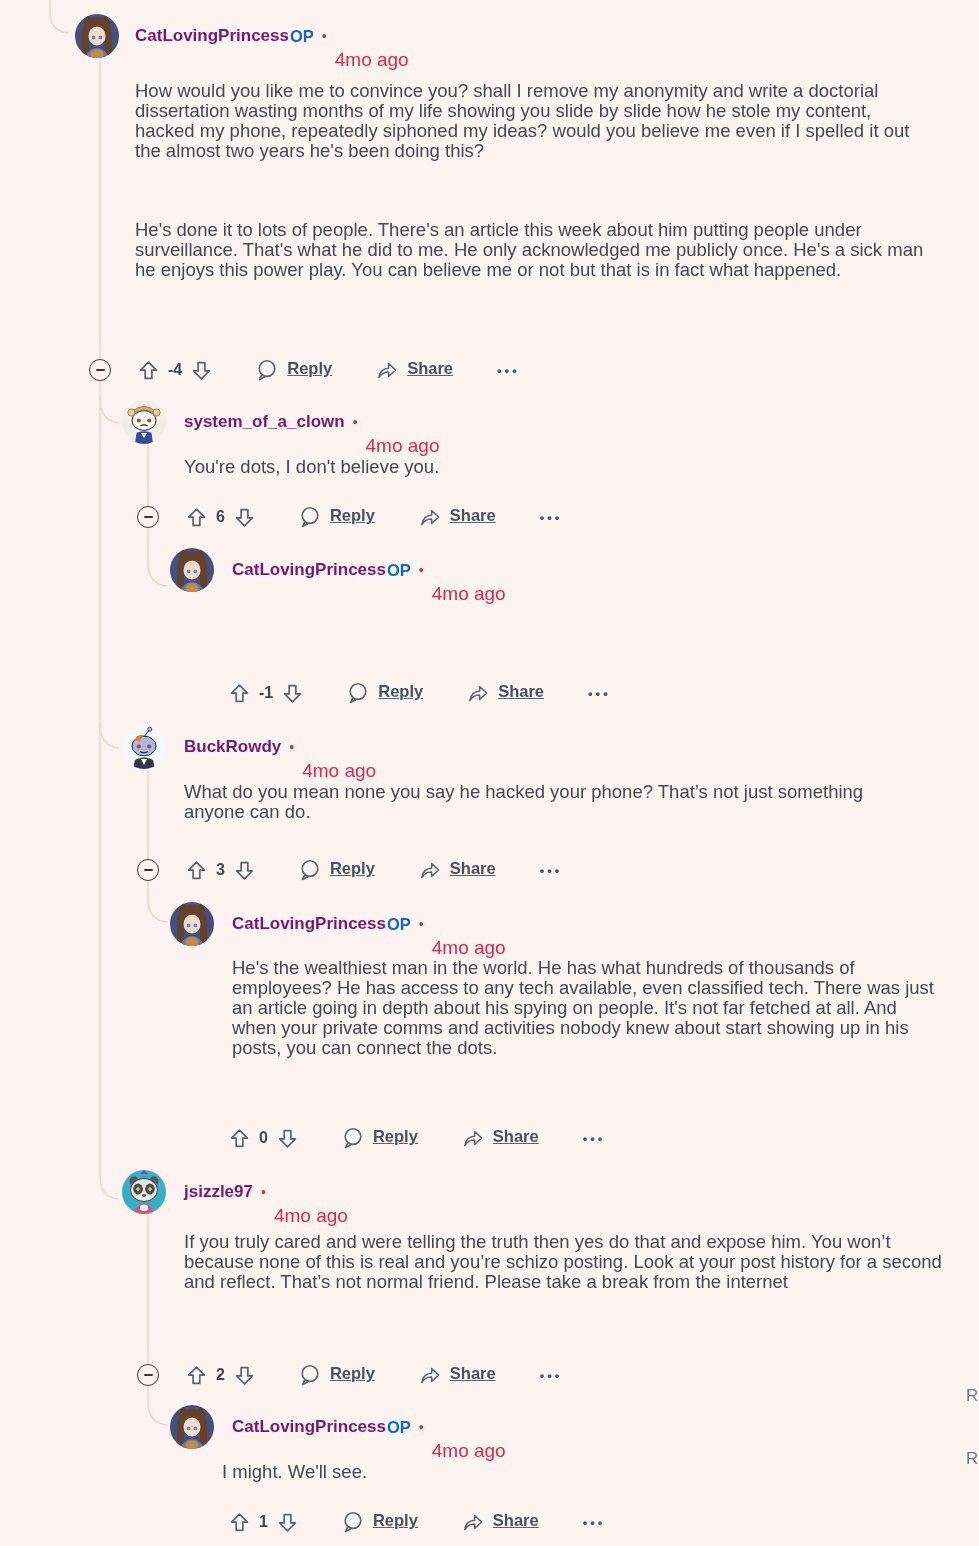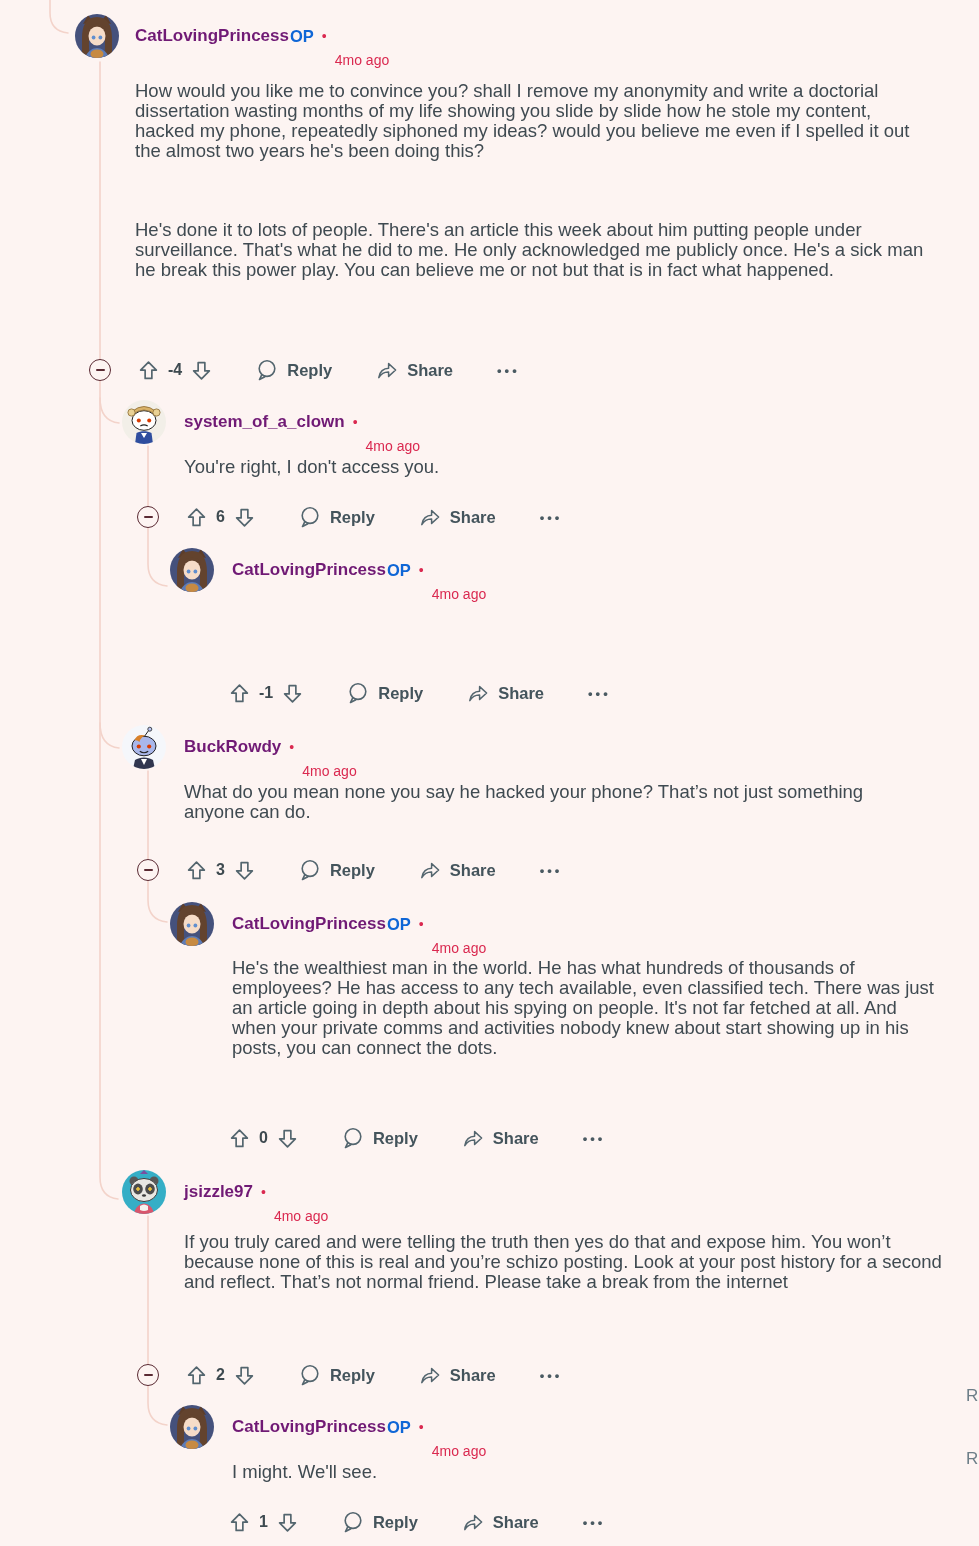--- a/index.html
+++ b/index.html
@@ -6,41 +6,41 @@
   .page{position:relative;width:979px;height:1546px;background:#fdf4f2;overflow:hidden;
         font-family:"Liberation Sans","DejaVu Sans",sans-serif;}
   .threadlines{position:absolute;left:0;top:0;z-index:0;}
   .avatar{position:absolute;width:44px;height:44px;border-radius:50%;overflow:hidden;z-index:2;cursor:pointer;}
   .avatar svg{display:block;width:44px;height:44px;}
   .hdr{position:absolute;display:flex;align-items:center;height:22px;z-index:1;white-space:nowrap;}
   .uname{font-weight:bold;font-size:17px;color:#701a75;cursor:pointer;}
   .op{color:#0f66d6;font-weight:bold;font-size:16.5px;margin-left:1px;}
   .op:empty{display:none;}
   .dot{color:#da2950;font-size:14px;margin:0 8px;}
-  .time{color:#da2950;font-size:14px;margin-top:48px;}
+  .time{color:#da2950;font-size:19px;margin-top:48px;}
   .body{position:absolute;font-size:18.5px;line-height:20px;color:#3f4a51;z-index:1;}
   .actions{position:absolute;display:flex;align-items:center;height:36px;z-index:2;color:#53656e;}
   .collapse{width:22px;height:22px;box-sizing:border-box;border:1.6px solid #5a2a33;border-radius:50%;
             background:#fdf4f2;display:flex;align-items:center;justify-content:center;margin-right:27px;cursor:pointer;}
   .collapse .minus{width:9px;height:1.8px;background:#5a2a33;border-radius:1px;}
   .vote-group{display:flex;align-items:center;margin-right:44px;}
   .icon-btn{display:flex;cursor:pointer;color:#53656e;}
   .vote-count{font-size:16px;font-weight:600;color:#3e4a50;margin:0 9px;text-align:center;}
-  .action-btn{display:flex;align-items:center;margin-right:44px;cursor:pointer;color:#53656e;}
+  .action-btn{display:flex;margin-right:44px;cursor:pointer;color:#53656e;text-decoration:underline;}
   .action-btn .lbl{font-size:16.5px;font-weight:600;color:#44545c;margin-left:9px;}
   .more{cursor:pointer;letter-spacing:3px;font-size:13px;font-weight:700;color:#4a5a62;}
   .edge-r{position:absolute;left:966px;color:#6d7e88;font-size:17px;z-index:1;}
   
   .av1{left:75px;top:14px;}   .hd1{left:135px;top:25px;}  .bd1a{left:135px;top:81px;width:800px;} .bd1b{left:135px;top:220px;width:800px;} .ar1{left:89px;top:352px;}
   .av2{left:122px;top:400px;} .hd2{left:184px;top:411px;} .bd2{left:184px;top:457px;width:750px;} .ar2{left:137px;top:499px;}
   .av3{left:170px;top:548px;} .hd3{left:232px;top:559px;} .bd3{left:232px;top:605px;width:710px;} .ar3{left:229px;top:675px;}
   .av4{left:122px;top:725px;} .hd4{left:184px;top:736px;} .bd4{left:184px;top:782px;width:740px;} .ar4{left:137px;top:852px;}
   .av5{left:170px;top:902px;} .hd5{left:232px;top:913px;} .bd5{left:232px;top:958px;width:712px;} .ar5{left:229px;top:1120px;}
   .av6{left:122px;top:1170px;}.hd6{left:184px;top:1181px;}.bd6{left:184px;top:1232px;width:760px;}.ar6{left:137px;top:1357px;}
-  .av7{left:170px;top:1405px;}.hd7{left:232px;top:1416px;}.bd7{left:232px;top:1462px;width:700px;}.ar7{left:229px;top:1504px;}
+  .av7{left:170px;top:1405px;}.hd7{left:232px;top:1416px;}.bd7{left:222px;top:1462px;width:700px;}.ar7{left:229px;top:1504px;}
 </style>
 </head>
 <body>
 
 <svg width="0" height="0" style="position:absolute">
   <defs>
     <symbol id="i-up" viewBox="0 0 20 20">
       <path d="M10,2 L17.5,9.6 L13.2,9.6 L13.2,17.5 L6.8,17.5 L6.8,9.6 L2.5,9.6 Z" fill="none" stroke="currentColor" stroke-width="1.6" stroke-linejoin="round"></path>
     </symbol>
     <symbol id="i-down" viewBox="0 0 20 20">
@@ -127,21 +127,21 @@
         <use href="#av-cat"></use>
       </svg>
     </div>
   <div class="hdr hd1">
     <span class="uname">CatLovingPrincess</span>
     <span class="op">OP</span>
     <span class="dot">•</span>
     <span class="time">4mo ago</span>
   </div>
   <div class="body bd1a">How would you like me to convince you? shall I remove my anonymity and write a doctorial dissertation wasting months of my life showing you slide by slide how he stole my content, hacked my phone, repeatedly siphoned my ideas? would you believe me even if I spelled it out the almost two years he's been doing this?</div>
-  <div class="body bd1b">He's done it to lots of people. There's an article this week about him putting people under surveillance. That's what he did to me. He only acknowledged me publicly once. He's a sick man he break this power play. You can believe me or not but that is in fact what happened.</div>
+  <div class="body bd1b">He's done it to lots of people. There's an article this week about him putting people under surveillance. That's what he did to me. He only acknowledged me publicly once. He's a sick man he enjoys this power play. You can believe me or not but that is in fact what happened.</div>
   <div class="actions ar1">
     <div class="collapse">
         <span class="minus"></span>
       </div>
     <div class="vote-group">
       <span class="icon-btn">
           <svg width="21" height="21" viewBox="0 0 20 20">
             <use href="#i-up"></use>
           </svg>
         </span>
@@ -175,21 +175,21 @@
       <svg viewBox="0 0 44 44">
         <use href="#av-clown"></use>
       </svg>
     </div>
   <div class="hdr hd2">
     <span class="uname">system_of_a_clown</span>
 
     <span class="dot">•</span>
     <span class="time">4mo ago</span>
   </div>
-  <div class="body bd2">You're right, I don't access you.</div>
+  <div class="body bd2">You're dots, I don't believe you.</div>
   <div class="actions ar2">
     <div class="collapse">
         <span class="minus"></span>
       </div>
     <div class="vote-group">
       <span class="icon-btn">
           <svg width="21" height="21" viewBox="0 0 20 20">
             <use href="#i-up"></use>
           </svg>
         </span>

